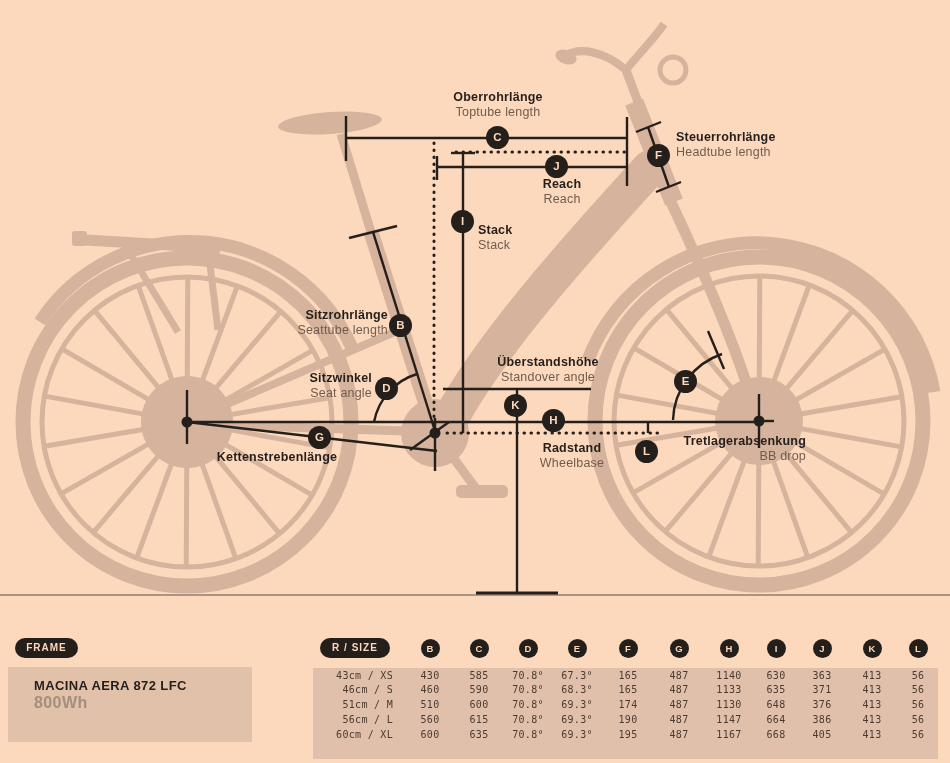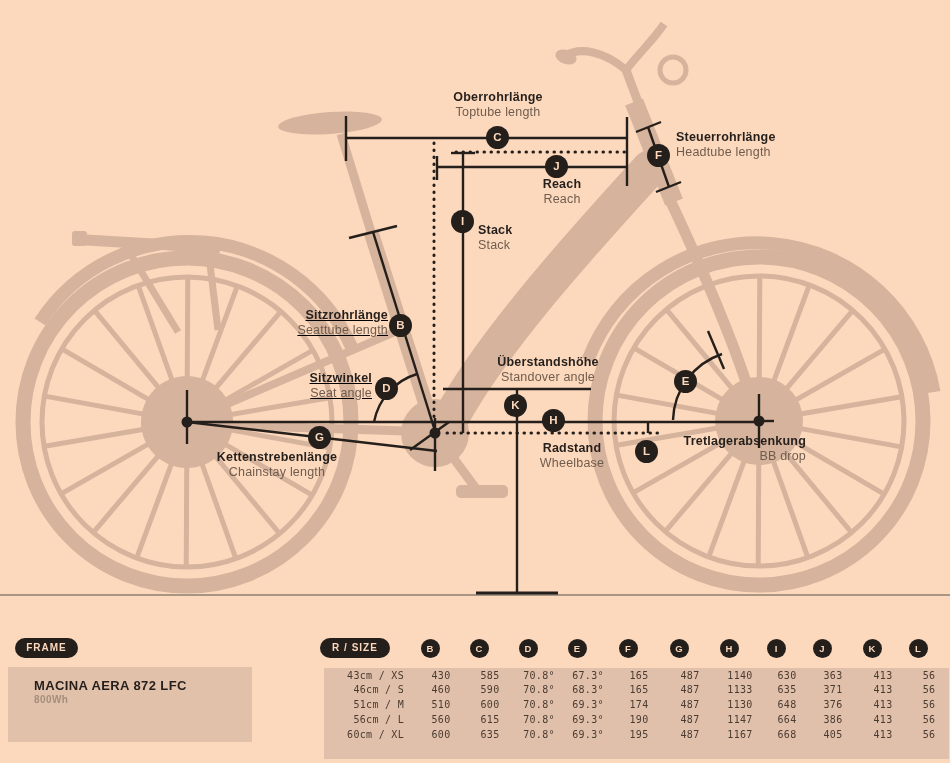--- a/index.html
+++ b/index.html
@@ -11,42 +11,42 @@
   }
   #stage{position:absolute;inset:0;width:950px;height:763px;}
   svg.layer{position:absolute;left:0;top:0;}
   .title{
     position:absolute;left:46px;top:58px;
     font-size:44px;font-weight:bold;letter-spacing:1px;color:#251f1c;
   }
   .mlabel{position:absolute;line-height:15px;font-size:12.5px;white-space:nowrap;}
   .mlabel .de{display:block;font-weight:bold;color:#251f1c;letter-spacing:.2px;}
   .mlabel .en{display:block;color:#6f5c4e;letter-spacing:.2px;}
-  .ta-c{text-align:center;}      .ta-r{text-align:right;text-decoration:underline;}      .ta-l{text-align:left;}
+  .ta-c{text-align:center;}      .ta-r{text-align:right;}      .ta-l{text-align:left;}
   .marker{
     position:absolute;width:23px;height:23px;border-radius:50%;
     background:#251f1c;color:#fcd8bc;font-size:11.5px;font-weight:bold;
     line-height:23px;text-align:center;z-index:5;
   }
   
   .pill{
     position:absolute;height:20px;border-radius:10px;background:#251f1c;
     color:#fcd8bc;font-size:10px;font-weight:bold;letter-spacing:1px;
     line-height:20px;text-align:center;z-index:4;
   }
   .colpill{
     position:absolute;width:19px;height:19px;border-radius:50%;background:#251f1c;
     color:#fcd8bc;font-size:9.5px;font-weight:bold;line-height:19px;text-align:center;z-index:4;
   }
   .model-block{
     position:absolute;left:8px;top:667px;width:244px;height:75px;background:#e2c1ab;
   }
   .model-name{position:absolute;left:26px;top:11px;font-size:13px;font-weight:bold;color:#251f1c;letter-spacing:.4px;}
-  .model-batt{position:absolute;left:26px;top:27px;font-size:10px;font-weight:bold;color:#a48e7c;letter-spacing:.4px;}
-  .trow{position:absolute;left:313px;width:625px;height:32px;margin-left:11px;}
+  .model-batt{position:absolute;left:26px;top:27px;font-size:16px;font-weight:bold;color:#a48e7c;letter-spacing:.4px;}
+  .trow{position:absolute;left:313px;width:625px;height:32px;}
   .trow.striped{background:#e1c0ab;}
   .tcell{
     position:absolute;top:0;height:14.8px;line-height:15px;
     font-family:"DejaVu Sans Mono",monospace;font-size:10px;color:#4a3b31;letter-spacing:.3px;
   }
   .tcell.size{left:0;width:80px;text-align:right;}
   .tcell.val{width:60px;text-align:center;}
 </style>
 </head>
 <body>
@@ -202,21 +202,20 @@
   <div class="mlabel ta-r" style="left:208px;top:308px;width:180px;">
     <span class="de">Sitzrohrlänge</span>
     <span class="en">Seattube length</span>
   </div>
   <div class="mlabel ta-r" style="left:212px;top:371px;width:160px;">
     <span class="de">Sitzwinkel</span>
     <span class="en">Seat angle</span>
   </div>
   <div class="mlabel ta-c" style="left:167px;top:450px;width:220px;">
     <span class="de">Kettenstrebenlänge</span>
-    <span class="en">Chainstay length</span>
   </div>
   <div class="mlabel ta-c" style="left:448px;top:355px;width:200px;">
     <span class="de">Überstandshöhe</span>
     <span class="en">Standover angle</span>
   </div>
   <div class="mlabel ta-c" style="left:502px;top:441px;width:140px;">
     <span class="de">Radstand</span>
     <span class="en">Wheelbase</span>
   </div>
   <div class="mlabel ta-l" style="left:636px;top:434px;width:170px;text-align:right;">

